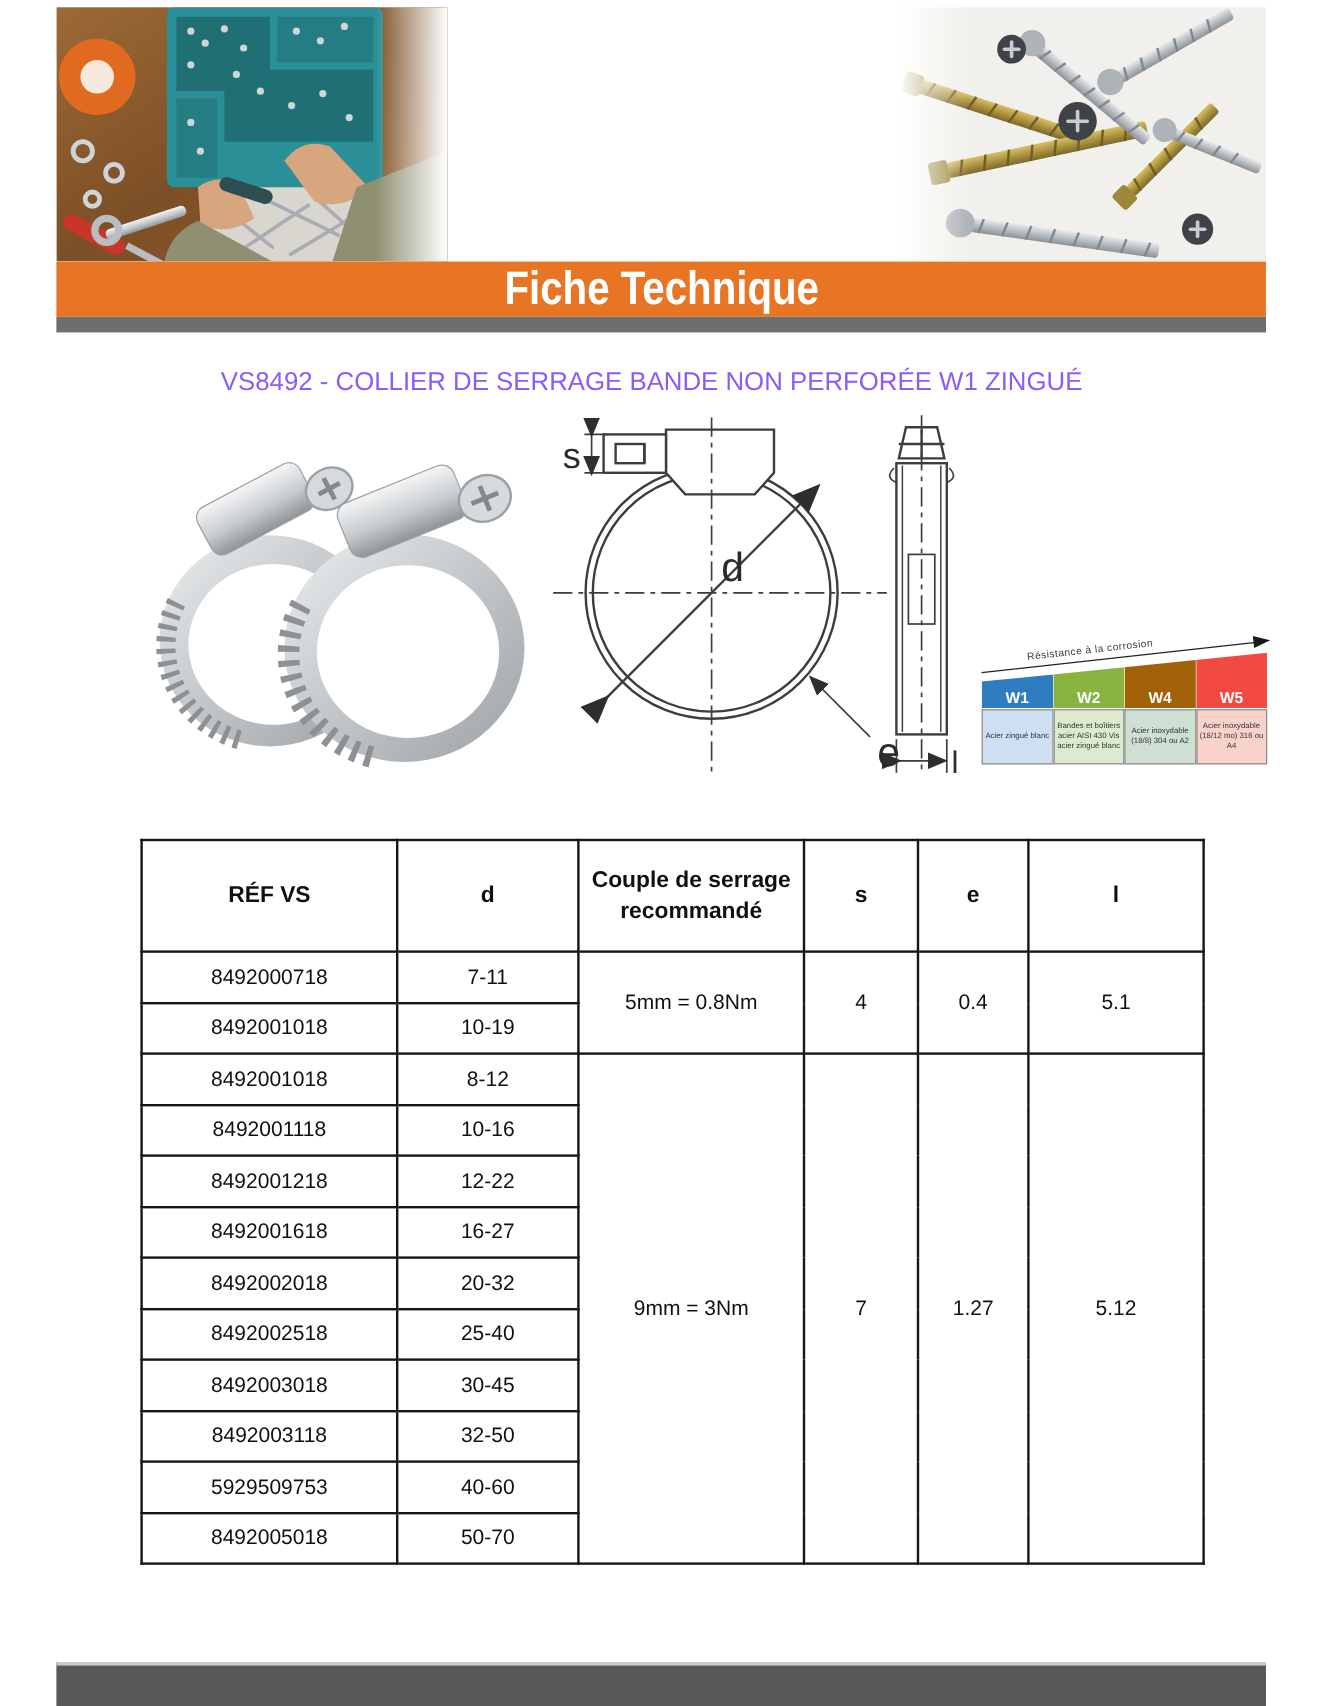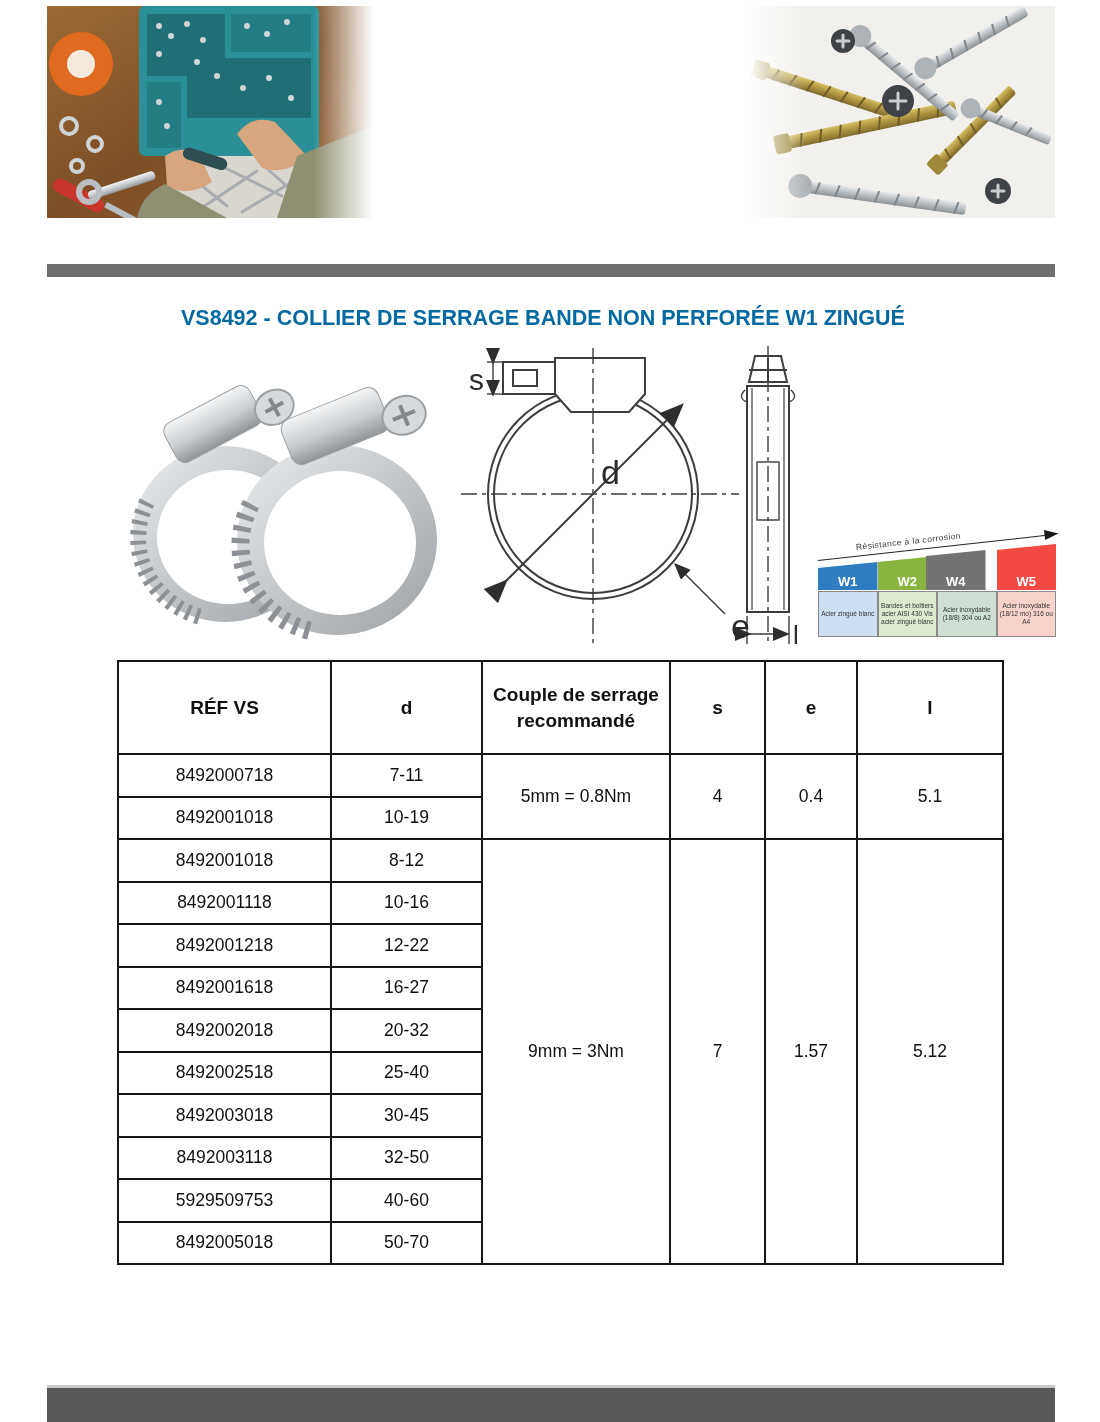--- a/index.html
+++ b/index.html
@@ -23,21 +23,21 @@
 
   
   .banner{position:absolute;left:47px;top:218px;width:1008px;height:46px;background:#e87523;
       display:flex;align-items:center;justify-content:center;}
   .banner-text{color:#fff;font-size:39px;font-weight:800;transform:scaleX(0.86);
       letter-spacing:0;white-space:nowrap;}
   .gray-bar{position:absolute;left:47px;top:264px;width:1008px;height:13px;background:#6e6e6e;}
 
   
   .product-title{position:absolute;left:0;top:306px;width:1086px;text-align:center;
-      color:#0369a1;font-size:21.5px;font-weight:700;letter-spacing:0;}
+      color:#8b5cf6;font-size:21.5px;font-weight:400;letter-spacing:0;}
 
   
   .clamps-photo{position:absolute;left:85px;top:352px;width:360px;height:298px;}
   .tech-drawing{position:absolute;left:443px;top:342px;width:372px;height:318px;}
 
   
   .rchart{position:absolute;left:818px;top:538px;width:238px;height:99px;font-family:"Liberation Sans",sans-serif;}
   .rchart .lvl{position:absolute;bottom:47px;width:59.5px;}
   .rchart .lvl span{position:absolute;bottom:1px;width:100%;text-align:center;
       color:#fff;font-weight:700;font-size:13px;}
@@ -45,21 +45,21 @@
       box-sizing:border-box;display:flex;align-items:center;justify-content:center;text-align:center;
       font-size:6.5px;line-height:1.25;color:#333;padding:1px;}
   .rchart .arrow-line{position:absolute;left:0;top:22px;width:230px;border-top:1.6px solid #222;
       transform:rotate(-6.3deg);transform-origin:left center;}
   .rchart .arrow-head{position:absolute;right:-12px;top:-6px;width:0;height:0;
       border-left:14px solid #1a1a1a;border-top:5px solid transparent;border-bottom:5px solid transparent;}
   .rchart .arrow-title{position:absolute;left:38px;top:4px;width:200px;font-size:8.5px;color:#3a3a3a;
       transform:rotate(-6.3deg);transform-origin:left center;letter-spacing:.4px;}
 
   
-  .spec-table{position:absolute;left:117px;top:660px;border-collapse:collapse;table-layout:fixed;
+  .spec-table{position:absolute;left:117px;top:699px;border-collapse:collapse;table-layout:fixed;
       width:885px;border-radius:20px;}
   .spec-table th,.spec-table td{border:2px solid #161616;text-align:center;vertical-align:middle;
       color:#101010;background:#fff;padding:0;}
   .spec-table thead th{height:91px;font-size:19px;font-weight:700;line-height:1.35;}
   .spec-table tbody td{height:40.5px;font-size:17.5px;font-weight:400;}
   .c-ref{width:213px;} .c-d{width:151px;} .c-couple{width:188px;}
   .c-s{width:95px;} .c-e{width:92px;} .c-l{width:146px;}
 
   
   .footer-bar{position:absolute;left:47px;top:1385px;width:1008px;height:37px;background:#58585a;
@@ -261,20 +261,23 @@
           <line x1="89" y1="35" x2="101" y2="35"></line>
             <line x1="95" y1="29" x2="95" y2="41"></line>
           <line x1="244" y1="185" x2="256" y2="185"></line>
             <line x1="250" y1="179" x2="250" y2="191"></line>
         </g>
       </g>
     </svg>
     <div class="fade"></div>
   </div>
 
+  <div class="banner">
+    <span class="banner-text">Fiche Technique</span>
+  </div>
   <div class="gray-bar"></div>
 
   <div class="product-title">VS8492 - COLLIER DE SERRAGE BANDE NON PERFORÉE W1 ZINGUÉ</div>
 
   <svg class="clamps-photo" viewBox="0 0 360 298">
     <defs>
       <linearGradient id="ring" x1="0" y1="0" x2="1" y2="1">
         <stop offset="0" stop-color="#eceeef"></stop>
           <stop offset=".5" stop-color="#c2c6c9"></stop>
           <stop offset="1" stop-color="#9da2a6"></stop>
@@ -368,21 +371,21 @@
       <div class="arrow-head"></div>
     </div>
     <div class="arrow-title">Résistance à la corrosion</div>
 
     <div class="lvl" style="left: 0px; height: 48px; clip-path: polygon(0px 26px, 100% 20px, 100% 100%, 0px 100%); background-color: rgb(47, 124, 192);">
       <span>W1</span>
     </div>
     <div class="lvl" style="left: 59.5px; height: 48px; clip-path: polygon(0px 20px, 100% 14px, 100% 100%, 0px 100%); background-color: rgb(138, 180, 64);">
       <span>W2</span>
     </div>
-    <div class="lvl" style="left: 108px; height: 48px; clip-path: polygon(0px 14px, 100% 8px, 100% 100%, 0px 100%); background-color: #737373;">
+    <div class="lvl" style="left: 119px; height: 48px; clip-path: polygon(0px 14px, 100% 8px, 100% 100%, 0px 100%); background-color: #a16207;">
       <span>W4</span>
     </div>
     <div class="lvl" style="left: 178.5px; height: 48px; clip-path: polygon(0px 8px, 100% 2px, 100% 100%, 0px 100%); background-color: rgb(240, 74, 66);">
       <span>W5</span>
     </div>
 
     <div class="desc" style="left: 0px; background-color: rgb(207, 223, 242);">Acier zingué blanc</div>
     <div class="desc" style="left: 59.5px; background-color: rgb(220, 234, 208);">Bandes et boîtiers acier AISI 430 Vis acier zingué blanc</div>
     <div class="desc" style="left: 119px; background-color: rgb(207, 223, 211);">Acier inoxydable (18/8) 304 ou A2</div>
     <div class="desc" style="left: 178.5px; background-color: rgb(249, 210, 203);">Acier inoxydable (18/12 mo) 316 ou A4</div>
@@ -418,21 +421,21 @@
       </tr>
       <tr>
         <td>8492001018</td>
         <td>10-19</td>
       </tr>
       <tr>
         <td>8492001018</td>
         <td>8-12</td>
         <td rowspan="10">9mm = 3Nm</td>
         <td rowspan="10">7</td>
-        <td rowspan="10">1.57</td>
+        <td rowspan="10">1.27</td>
         <td rowspan="10">5.12</td>
       </tr>
       <tr>
         <td>8492001118</td>
         <td>10-16</td>
       </tr>
       <tr>
         <td>8492001218</td>
         <td>12-22</td>
       </tr>

